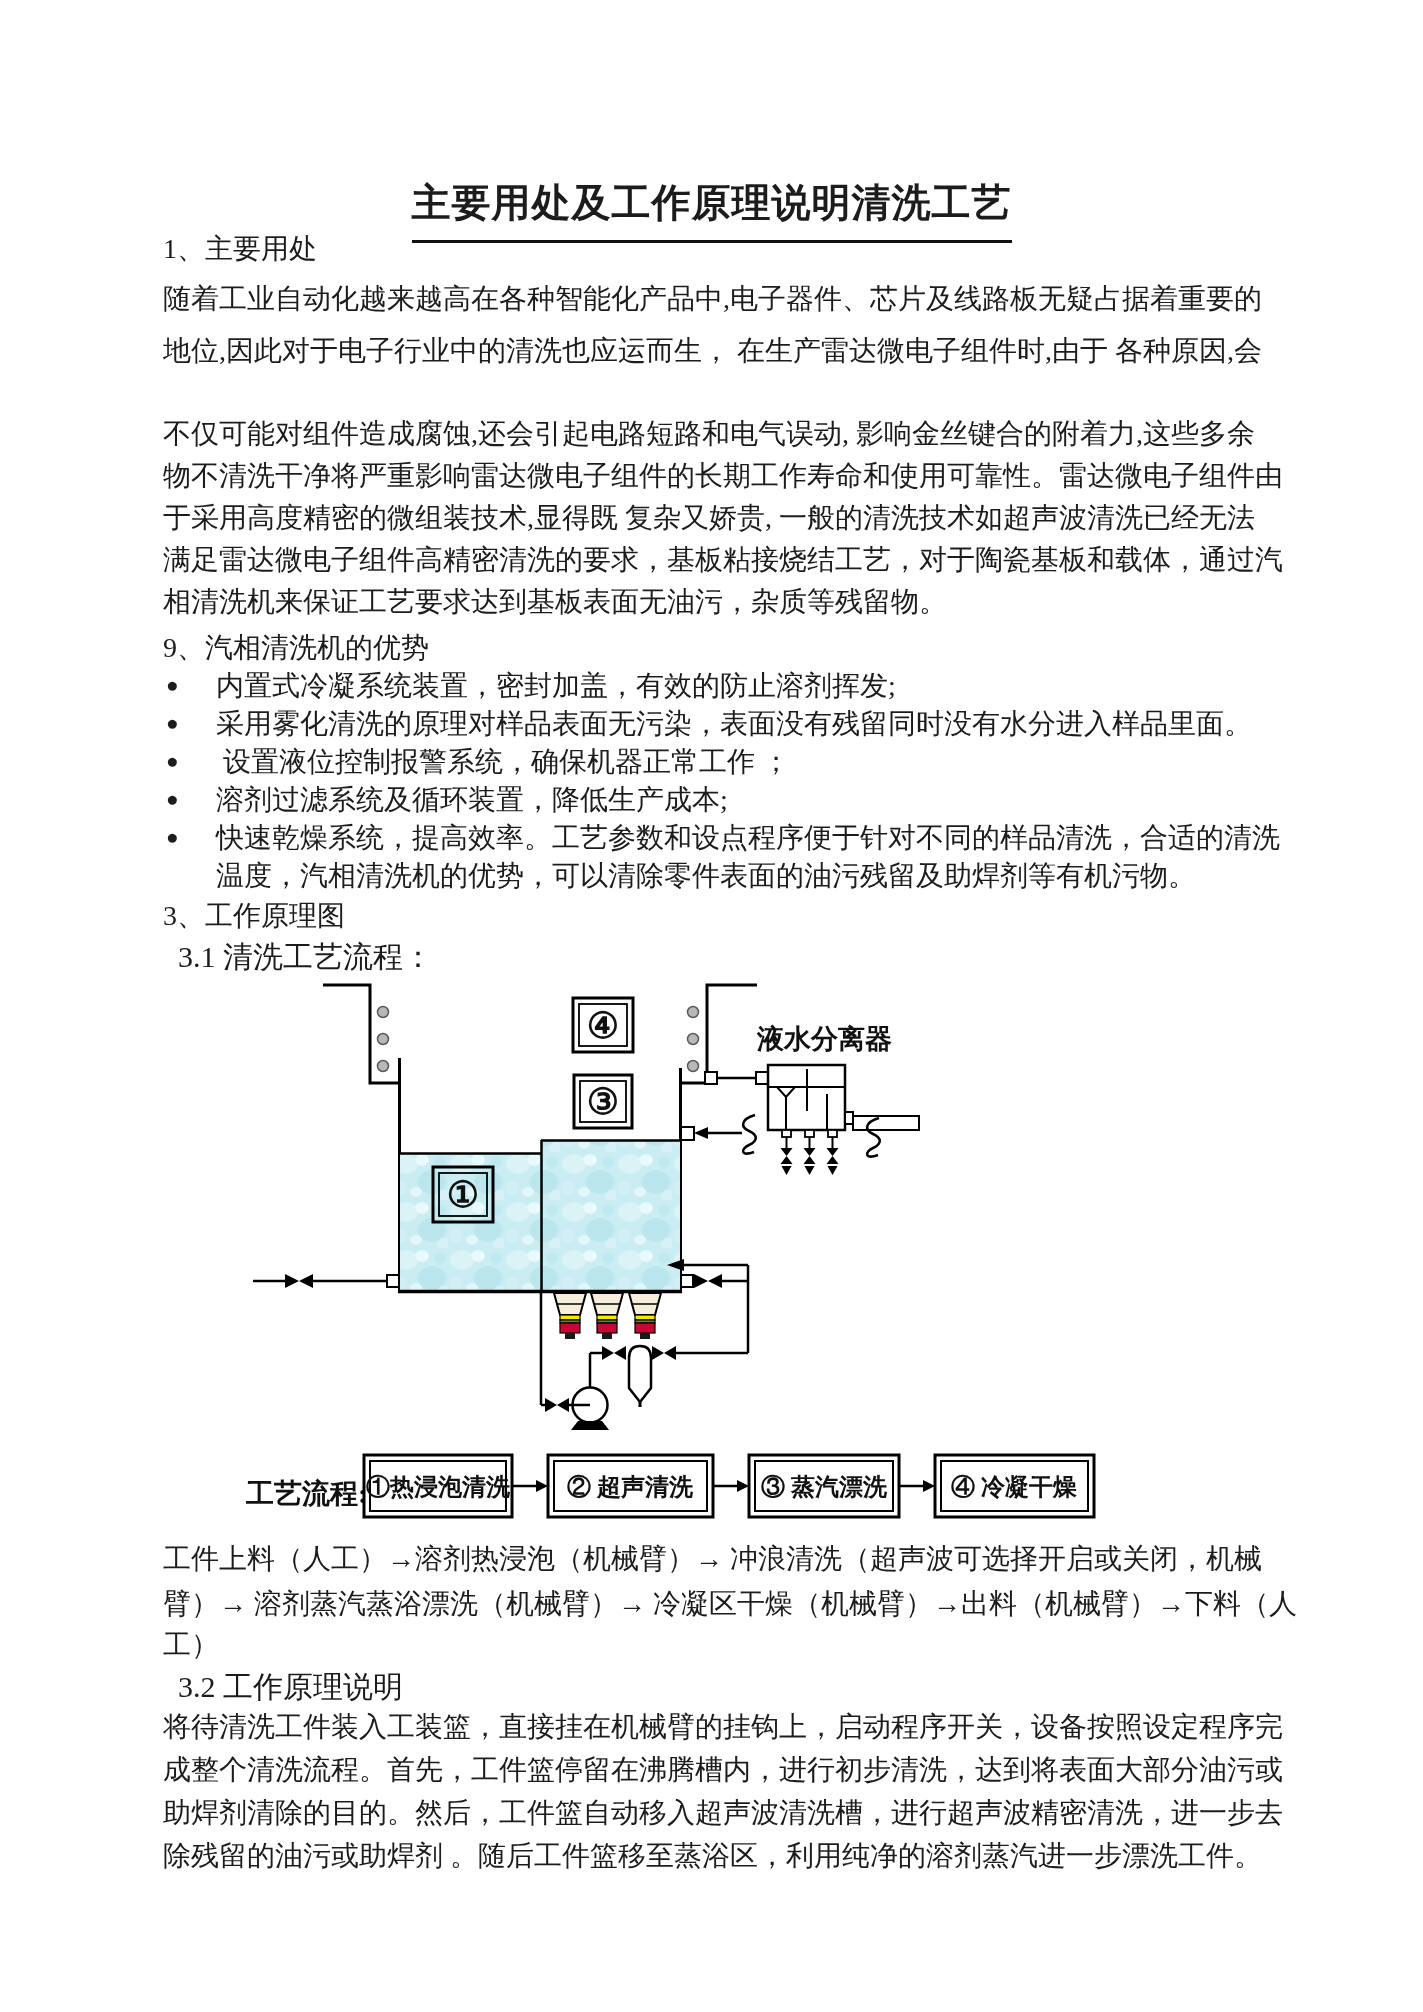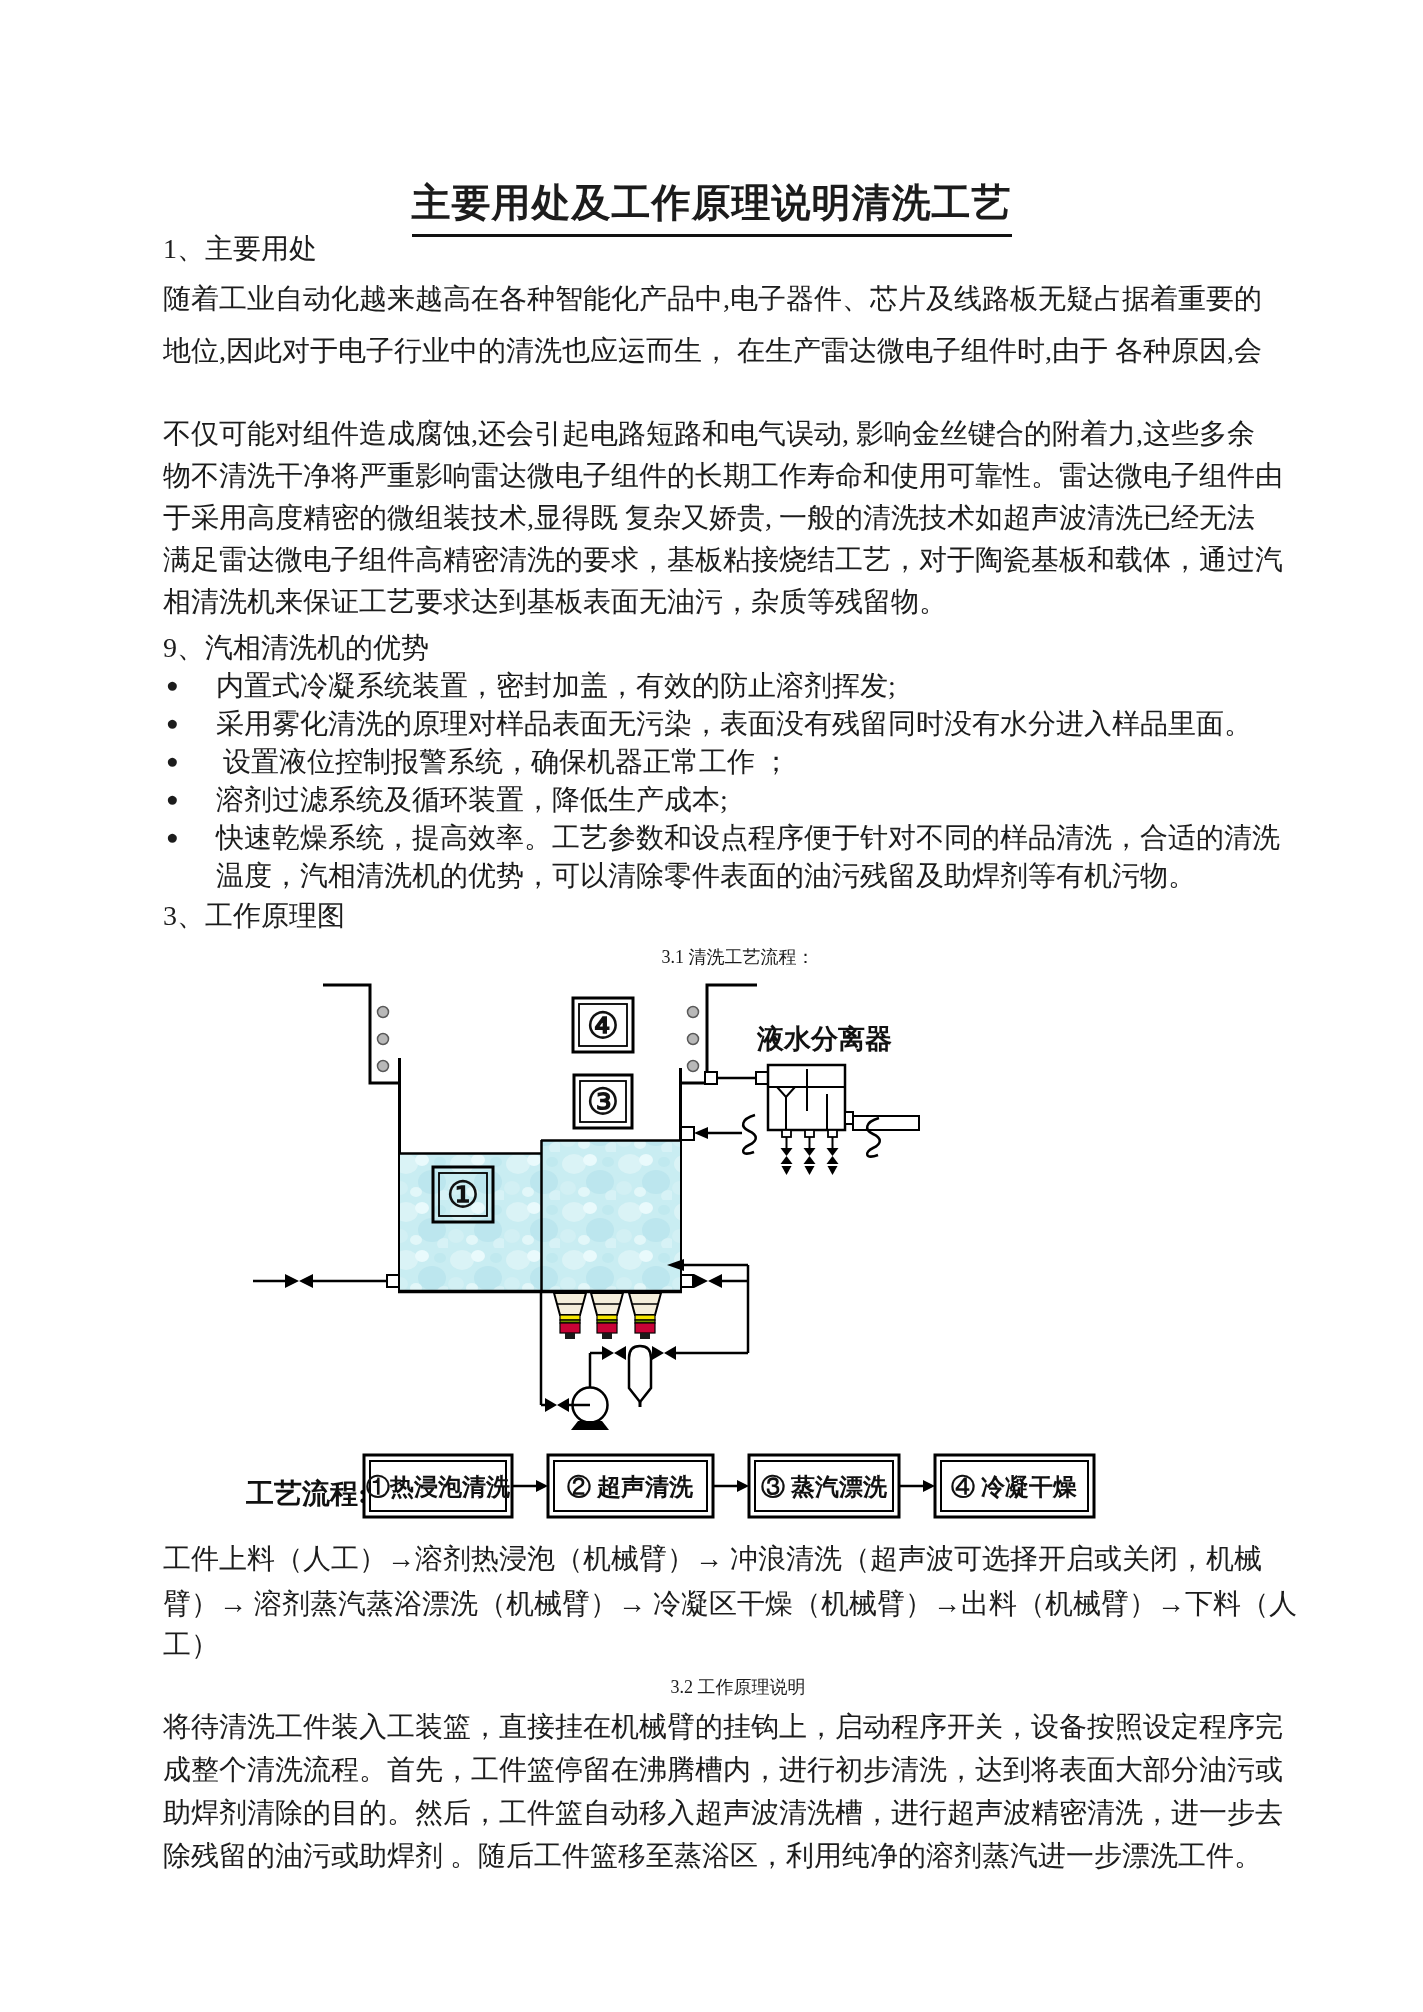--- a/index.html
+++ b/index.html
@@ -5,26 +5,26 @@
   html,body{margin:0;padding:0;background:#e8e8e8;}
   .page{
     position:relative;width:1423px;height:2012px;background:#ffffff;
     margin:0 auto;overflow:hidden;
     font-family:"Liberation Serif","DejaVu Serif",serif;color:#1c1c1c;
   }
   .title{
     position:absolute;top:176px;left:0;width:100%;text-align:center;
     font-size:39px;font-weight:bold;letter-spacing:1px;
   }
-  .title span{border-bottom:3px solid #111;padding-bottom:10px;}
+  .title span{border-bottom:3px solid #111;padding-bottom:16px;}
   .line{
     position:absolute;left:163px;width:1120px;height:42px;
     font-size:28px;line-height:42px;white-space:pre;
   }
-  .indent{left:178px;font-size:18px;text-align:center;}
+  .indent{left:178px;font-size:30px;}
   .bullet{display:flex;align-items:flex-start;left:166px;}
   .bullet .marker{width:50px;font-size:21px;line-height:40px;flex:0 0 50px;}
   .dsvg{position:absolute;left:0;top:960px;}
   text{font-family:"Liberation Serif","DejaVu Serif",serif;fill:#111;}
   .num-lg{font-size:36px;text-anchor:middle;font-weight:600;}
   .sep-label{font-size:27px;font-weight:bold;}
   .flow-label{font-size:28px;font-weight:bold;}
   .flow-step{font-size:24px;font-weight:600;text-anchor:middle;}
 </style>
 </head>

